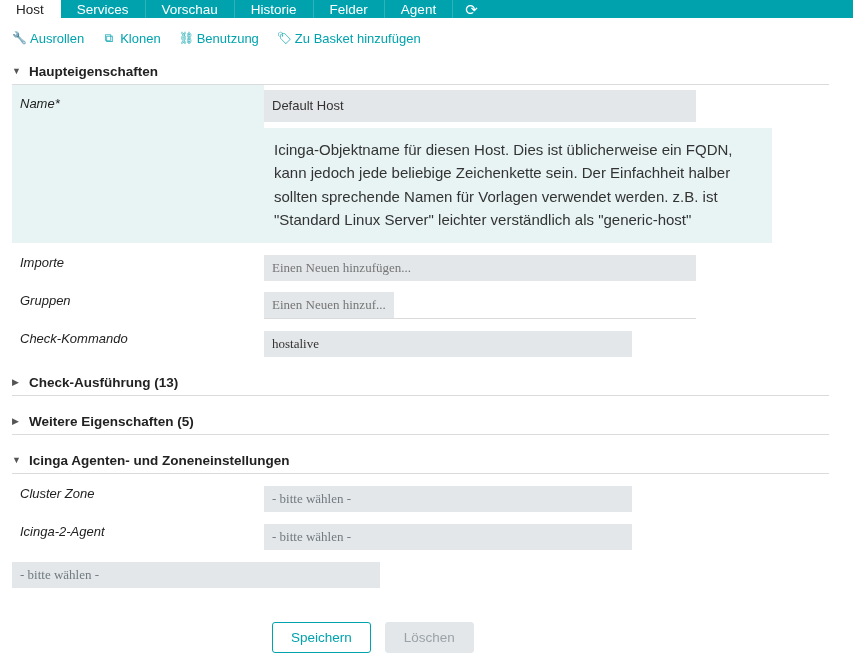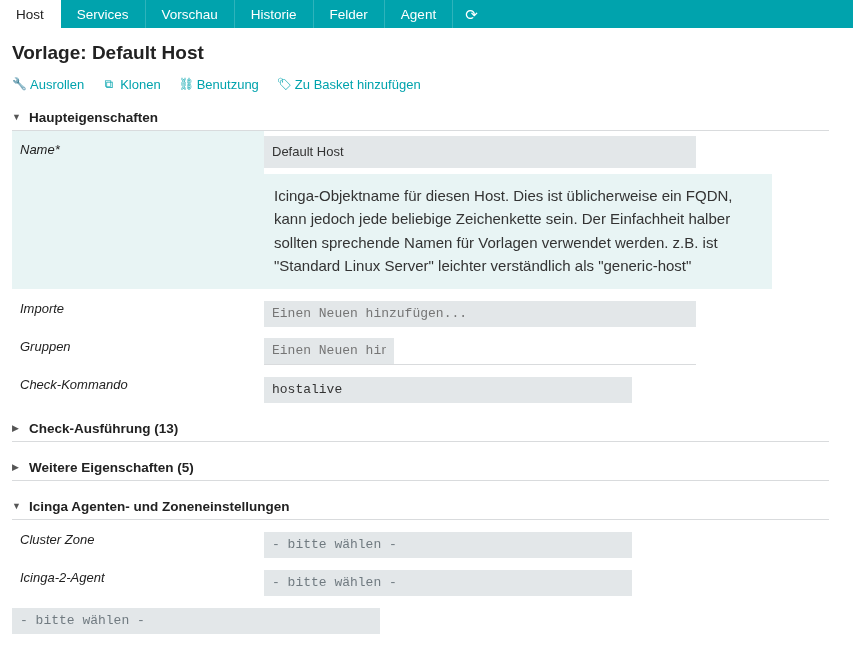--- a/index.html
+++ b/index.html
@@ -10,21 +10,21 @@
     font-family: "Liberation Sans", sans-serif;
     font-size: 13px;
     color: #222;
     overflow: hidden;
   }
 
   
   .tabbar {
     display: flex;
     align-items: stretch;
-    height: 28px;
+    height: 18px;
     background: #00a3ad;
     width: 100%;
   }
   .tab {
     display: flex;
     align-items: center;
     padding: 0 16px;
     color: #ffffff;
     font-size: 13.5px;
     cursor: pointer;
@@ -136,21 +136,21 @@
   }
   .ctrl {
     background: #e3e7e9;
     border: none;
     border-radius: 0;
     height: 26px;
     line-height: 26px;
     padding: 0 8px;
     font-size: 13px;
     color: #333;
-    font-family: Liberation Mono, monospace;
+    font-family: Liberation Serif, serif;
     display: block;
     outline: none;
   }
   .ctrl.w-wide { width: 432px; }
   .ctrl.w-sel  { width: 368px; }
   .ctrl.w-small{ width: 130px; }
   .ctrl.ph { color: #707a80; }
 
   .name-wrap {
     width: 508px;
@@ -237,21 +237,20 @@
   <div class="tab">
     <span>Agent</span>
   </div>
   <div class="tab-refresh">
     <span class="refresh-glyph">⟳</span>
   </div>
 </div>
 
 <div class="page">
 
-  <h1 class="page-title">Vorlage: Default Host</h1>
 
   <div class="actions">
     <span class="action">
       <span class="ico">🔧</span>
       <span>Ausrollen</span>
     </span>
     <span class="action">
       <span class="ico">⧉</span>
       <span>Klonen</span>
     </span>

